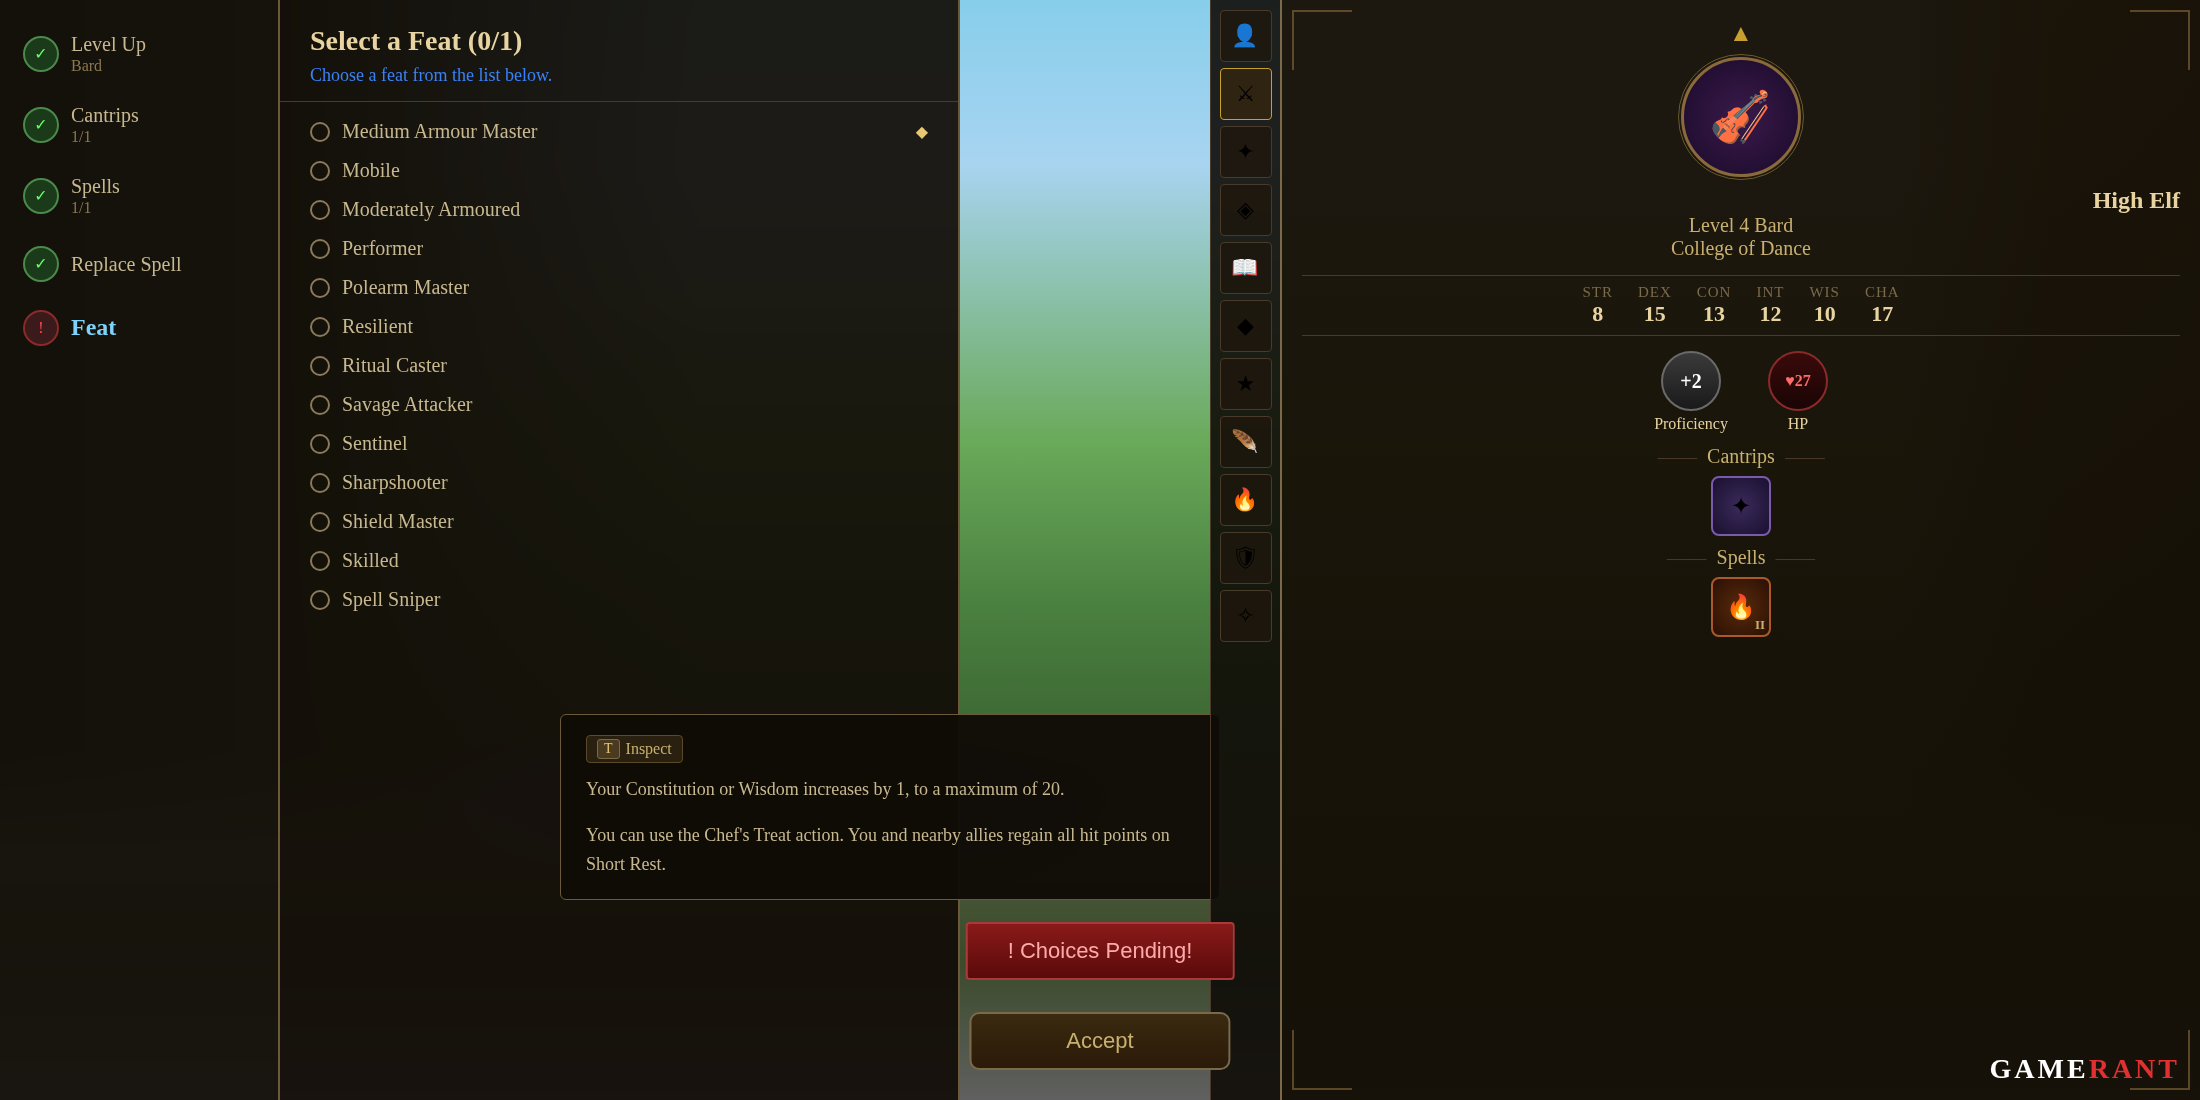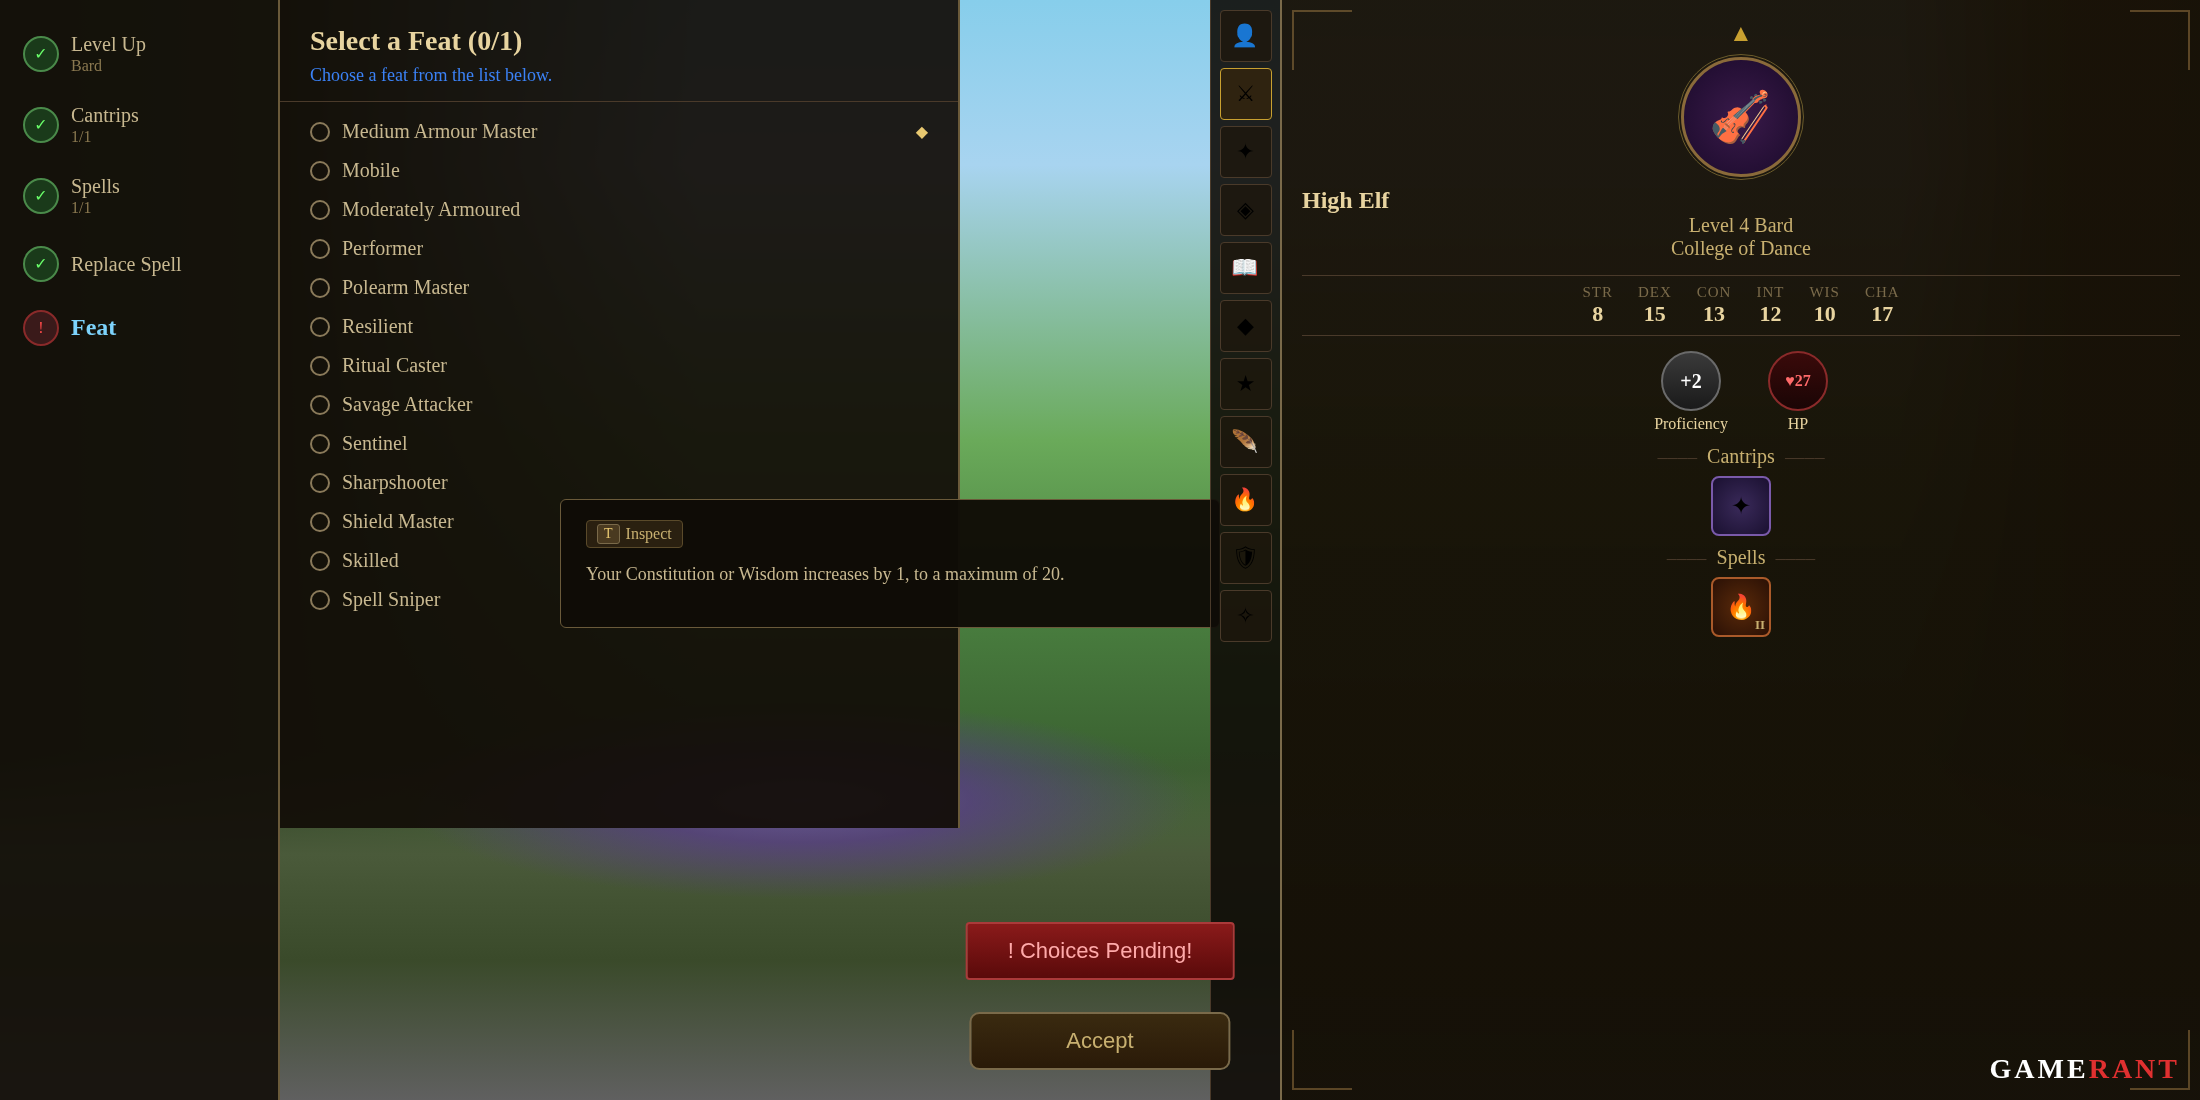--- a/index.html
+++ b/index.html
@@ -114,21 +114,21 @@
     .menu-label.active-feat {
       color: #7dd3fc;
       font-size: 24px;
       font-weight: bold;
     }
 
     
     #center-panel {
       position: absolute;
       left: 280px; top: 0;
-      width: 680px; height: 828px;
+      width: 680px; height: 1100px;
       background: rgba(18, 13, 8, 0.93);
       border-right: 2px solid #6a5a3a;
       z-index: 10;
     }
 
     .panel-header {
       padding: 25px 30px 15px;
       border-bottom: 1px solid #4a3a2a;
     }
 
@@ -339,21 +339,21 @@
       position: absolute;
       inset: -6px;
       border-radius: 50%;
       border: 1px solid #6a5a2a;
     }
 
     .char-name {
       color: #e8d4a0;
       font-size: 24px;
       font-weight: bold;
-      text-align: left;
+      text-align: right;
     }
     .char-class {
       color: #c8b070;
       font-size: 20px;
       text-align: center;
     }
     .char-college {
       color: #c8b070;
       font-size: 20px;
       text-align: center;
@@ -589,20 +589,21 @@
       <div class="feat-item"></div>
     </div>
 
   <div id="tooltip">
     <div class="inspect-badge">
       <span class="inspect-key">T</span>
       <span>Inspect</span>
     </div>
     <div class="tooltip-text">Your Constitution or Wisdom increases by 1, to a maximum of 20.</div>
     <br>
+    <div class="tooltip-text">You can use the Chef's Treat action. You and nearby allies regain all hit points on Short Rest.</div>
   </div>
 </div>
 
 <div id="icon-sidebar">
   <div class="sidebar-icon">👤</div>
   <div class="sidebar-icon active">⚔</div>
   <div class="sidebar-icon">✦</div>
   <div class="sidebar-icon">◈</div>
   <div class="sidebar-icon">📖</div>
   <div class="sidebar-icon">◆</div>

